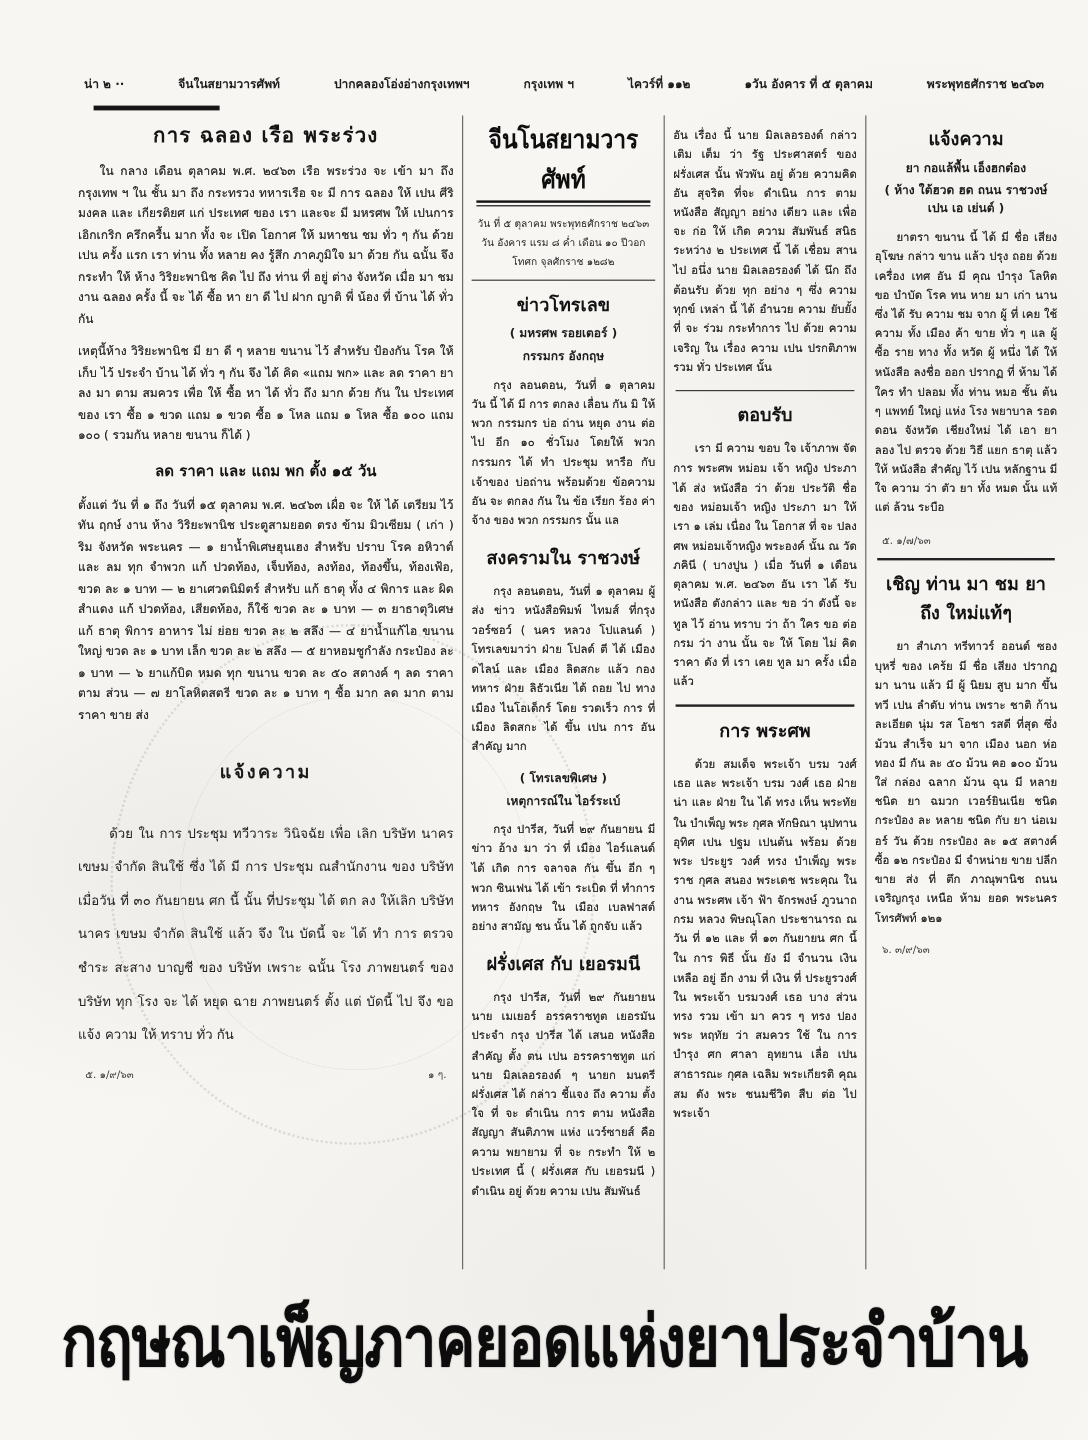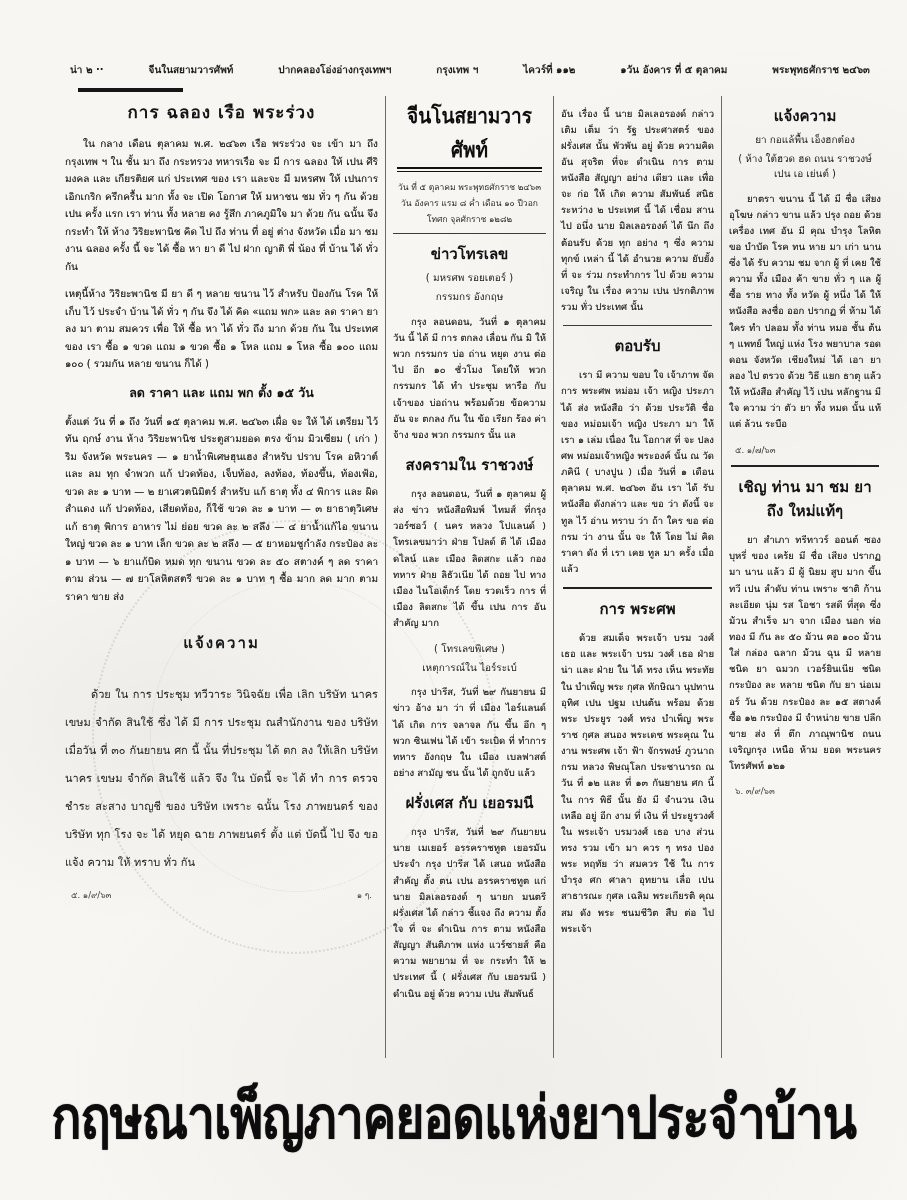--- a/index.html
+++ b/index.html
@@ -50,21 +50,21 @@
   .ad-title{font-size:15px;font-weight:bold;text-align:center;letter-spacing:2px;margin-bottom:26px;color:#181818;}
   .ad-sub{font-size:15.5px;font-weight:bold;text-align:center;margin-bottom:18px;color:#131313;}
   .ad-body{font-size:11px;line-height:2.55;text-align:justify;text-indent:26px;color:#222;}
   
   .masthead{padding-top:6px;border-bottom:1px solid #3c3c3c;padding-bottom:6px;margin-bottom:6px;}
   .masthead-title{font-size:19px;font-weight:bold;text-align:center;letter-spacing:0;color:#0e0e0e;
     transform:scaleY(1.12);}
   .double-rule{height:2px;border-top:2px solid #121212;border-bottom:1px solid #121212;margin:5px 4px 7px 4px;}
   .masthead-line{font-size:8.5px;text-align:center;line-height:1.9;color:#242424;}
   .sec-title{font-size:15px;font-weight:bold;text-align:center;margin:8px 0 4px 0;color:#121212;}
-  .sec-sub{font-size:10px;font-weight:normal;text-align:center;margin:2px 0 4px 0;color:#1c1c1c;}
+  .sec-sub{font-size:10px;font-weight:bold;text-align:center;margin:2px 0 4px 0;color:#1c1c1c;}
   .rule{border:none;border-top:1px solid #3b3b3b;margin:8px 2px;}
   .rule.thick{border-top:2px solid #222;}
   
   .banner{
     position:absolute;left:0;top:1062px;width:907px;height:110px;
     display:flex;align-items:center;justify-content:center;
     font-size:50px;font-weight:bold;color:#0c0c0c;white-space:nowrap;
     transform:scaleY(1.18);letter-spacing:-1px;
     text-shadow:0 0 1px rgba(0,0,0,.7);
   }

